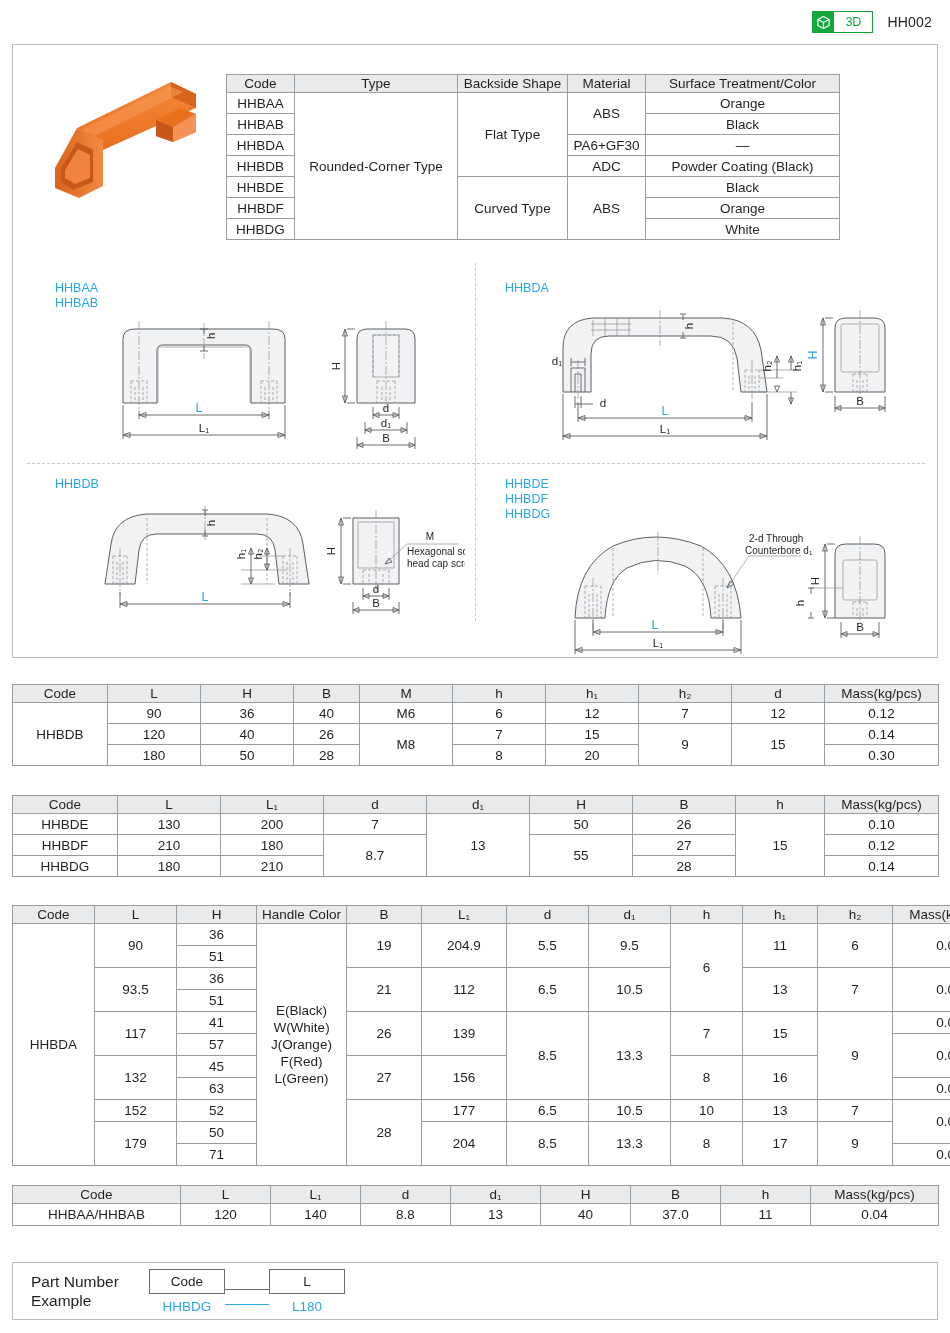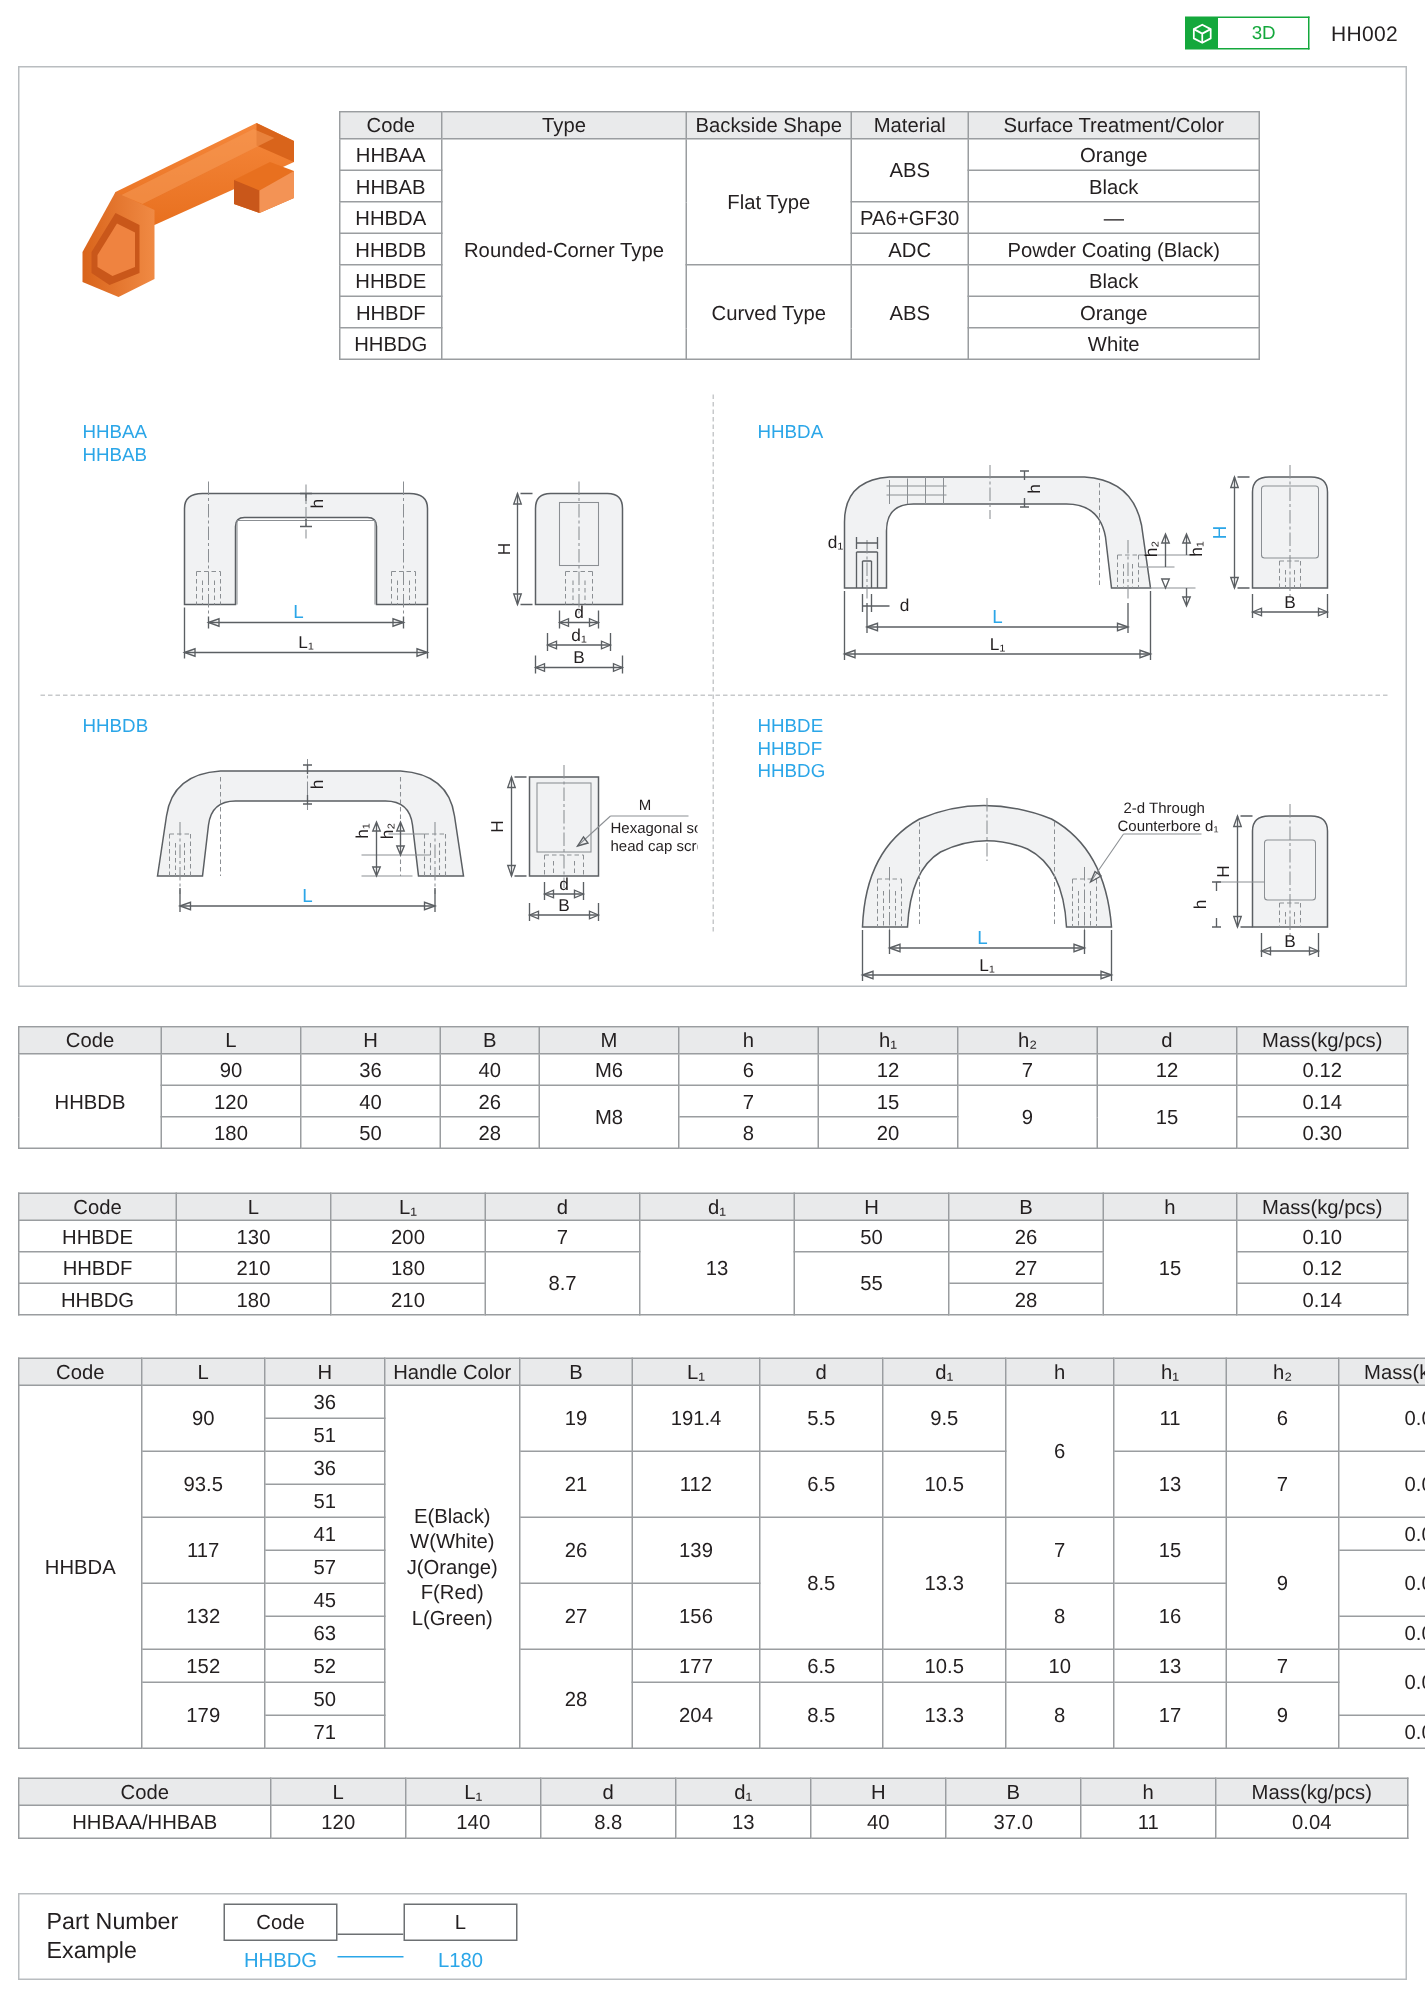--- a/index.html
+++ b/index.html
@@ -19,21 +19,21 @@
     position:absolute; top:0; left:0; width:950px; height:44px;
     display:flex; align-items:center; justify-content:flex-end;
     padding-right:18px; gap:14px;
   }
   .badge3d{ display:flex; align-items:center; height:22px; }
   .badge3d .cube{
     width:22px; height:22px; background:#14a83c;
     display:flex; align-items:center; justify-content:center;
   }
   .badge3d .lbl{
-    height:22px; min-width:30px; padding:0 22px;
+    height:22px; min-width:30px; padding:0 11px;
     border:1px solid #14a83c; border-left:none;
     background:#fff; color:#14a83c;
     font-size:12.5px; line-height:20px; text-align:center;
   }
   .pagecode{ font-size:14px; color:#231f20; letter-spacing:.2px; }
 
   
   .panel{
     position:absolute; left:12px; top:44px; width:926px; height:614px;
     border:1px solid #b9bdc0; background:#fff;
@@ -623,21 +623,21 @@
           <td class="fill" rowspan="11">
             <div style="line-height:17px; font-size:13.5px;">
               <div><span class="blue">E</span><span>(Black)</span></div>
               <div><span class="blue">W</span><span>(White)</span></div>
               <div><span class="blue">J</span><span>(Orange)</span></div>
               <div><span class="blue">F</span><span>(Red)</span></div>
               <div><span class="blue">L</span><span>(Green)</span></div>
             </div>
           </td>
           <td class="fill" rowspan="2">19</td>
-          <td class="fill" rowspan="2">191.4</td>
+          <td class="fill" rowspan="2">204.9</td>
           <td class="fill" rowspan="2">5.5</td>
           <td class="fill" rowspan="2">9.5</td>
           <td class="fill" rowspan="4">6</td>
           <td class="fill" rowspan="2">11</td>
           <td class="fill" rowspan="2">6</td>
           <td class="fill" rowspan="2">0.02</td>
         </tr>
 
         <tr style="height:22px">
           <td class="blue">51</td>

